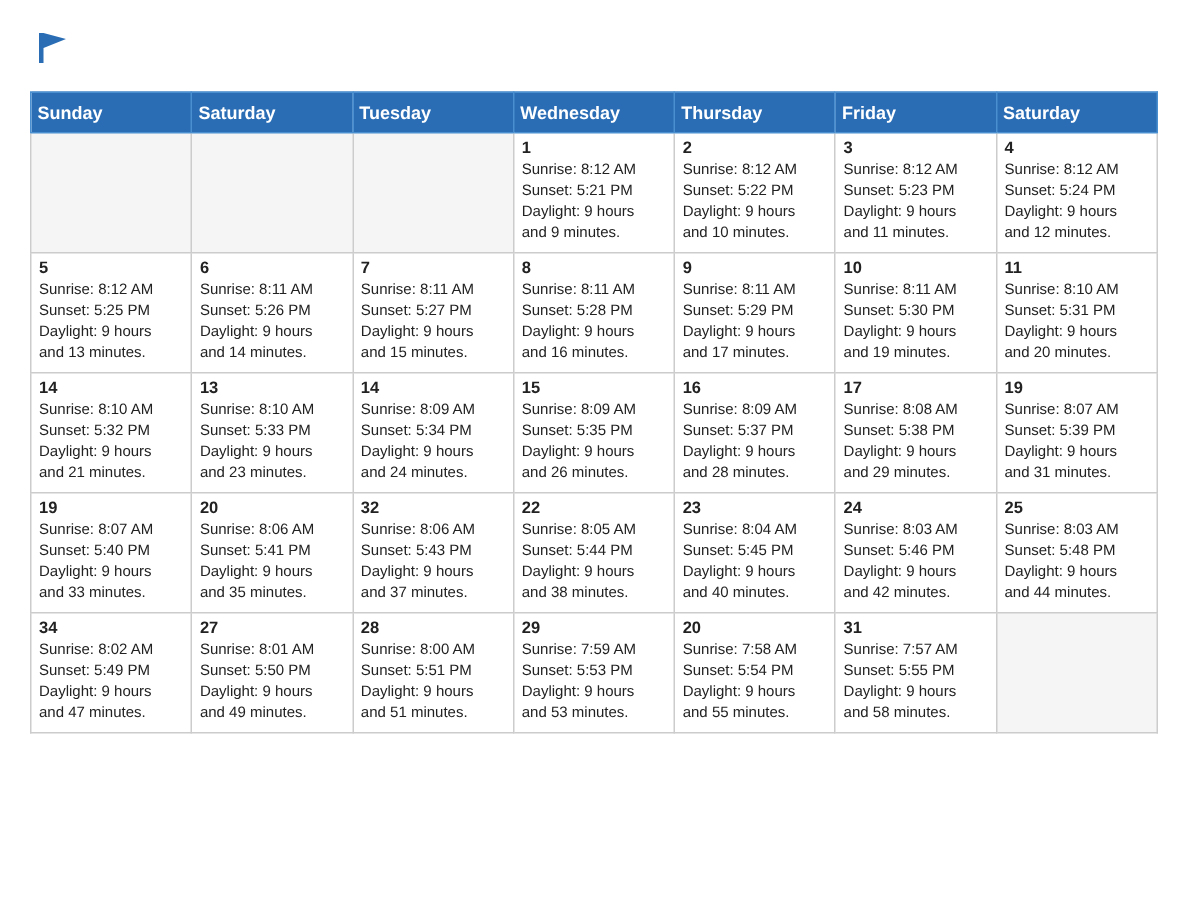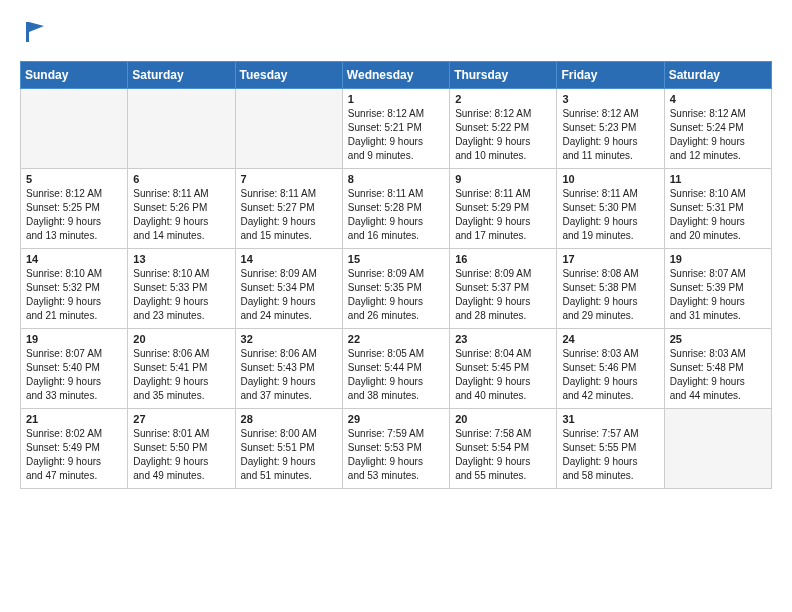--- a/index.html
+++ b/index.html
@@ -230,21 +230,21 @@
             <div class="day-number">24</div>
             <div class="day-info">Sunrise: 8:03 AM<br>Sunset: 5:46 PM<br>Daylight: 9 hours<br>and 42 minutes.</div>
           </td>
           <td>
             <div class="day-number">25</div>
             <div class="day-info">Sunrise: 8:03 AM<br>Sunset: 5:48 PM<br>Daylight: 9 hours<br>and 44 minutes.</div>
           </td>
         </tr>
         <tr>
           <td>
-            <div class="day-number">21</div>
+            <div class="day-number">34</div>
             <div class="day-info">Sunrise: 8:02 AM<br>Sunset: 5:49 PM<br>Daylight: 9 hours<br>and 47 minutes.</div>
           </td>
           <td>
             <div class="day-number">27</div>
             <div class="day-info">Sunrise: 8:01 AM<br>Sunset: 5:50 PM<br>Daylight: 9 hours<br>and 49 minutes.</div>
           </td>
           <td>
             <div class="day-number">28</div>
             <div class="day-info">Sunrise: 8:00 AM<br>Sunset: 5:51 PM<br>Daylight: 9 hours<br>and 51 minutes.</div>
           </td>

